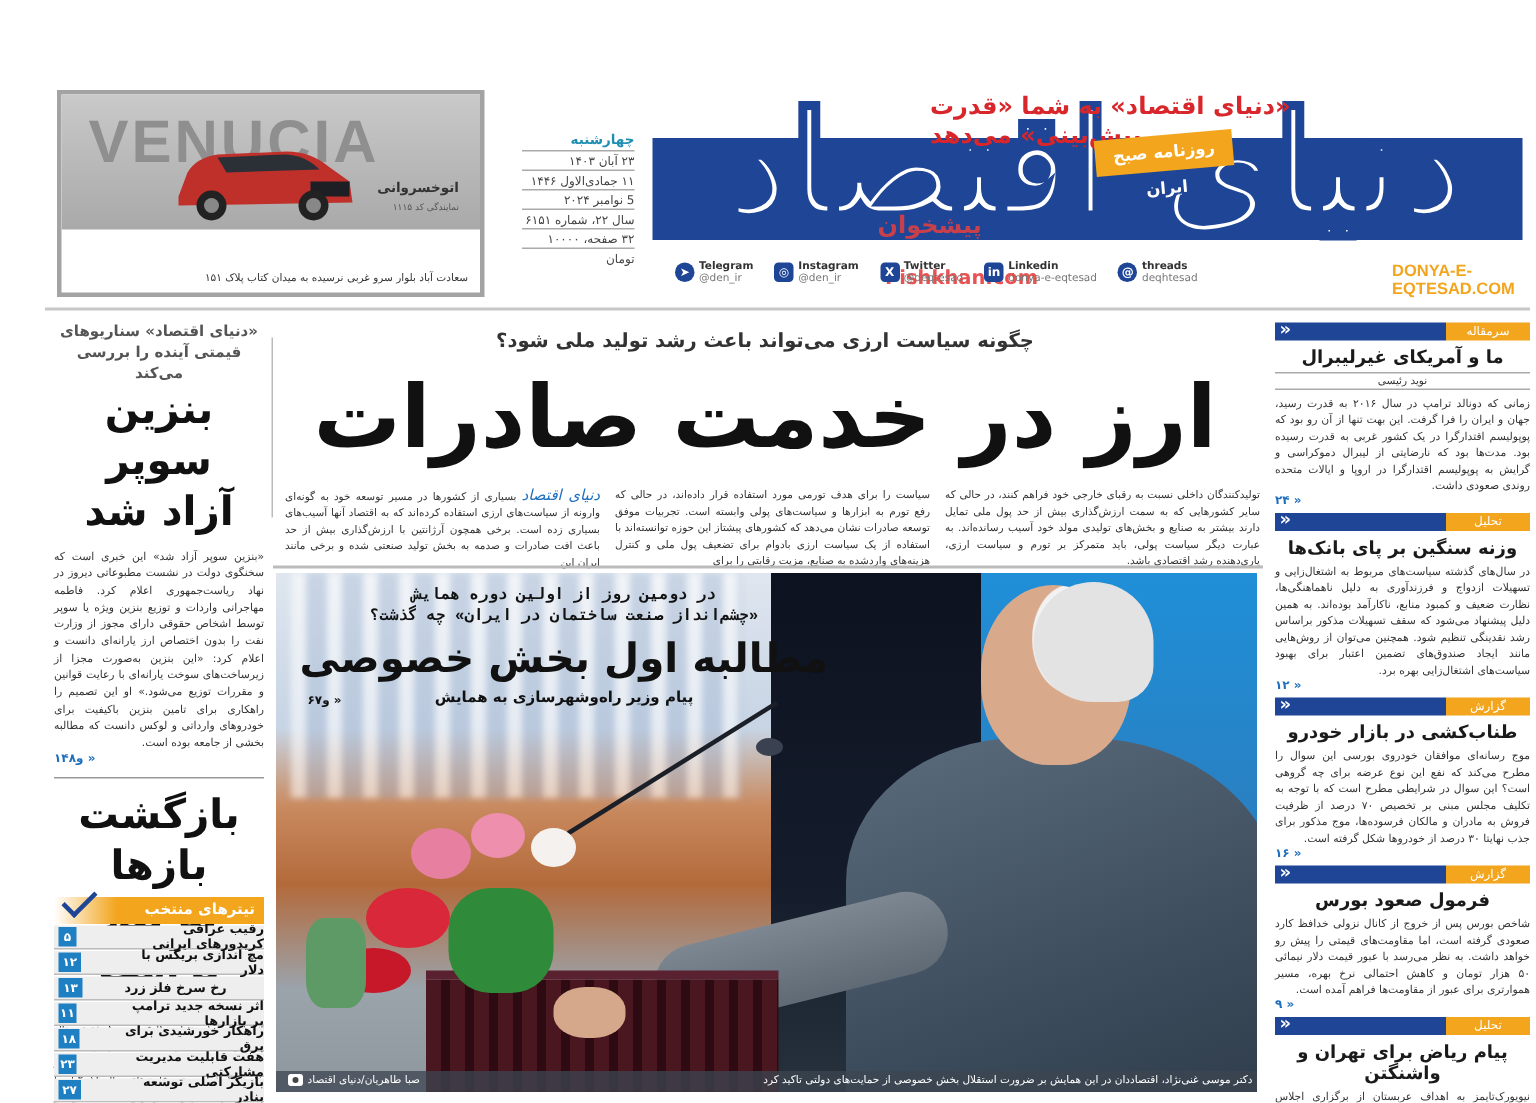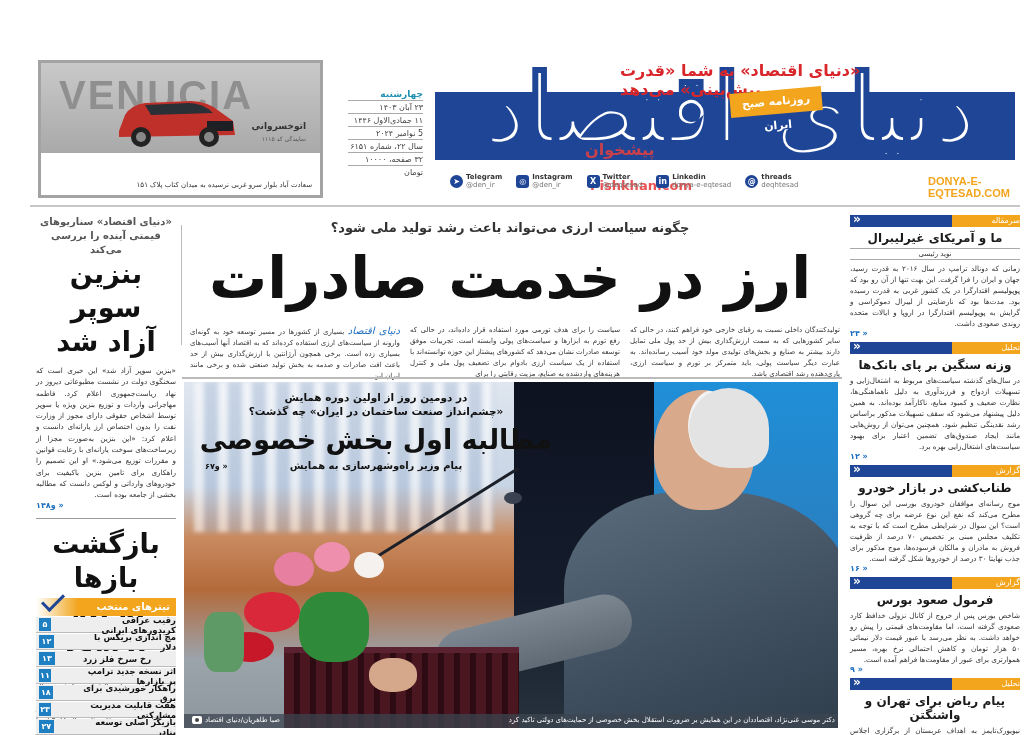--- a/index.html
+++ b/index.html
@@ -39,21 +39,21 @@
   .social-txt .s { display: block; color: #777; }
   .site-url { left: 928px; top: 175px; font-family: "Liberation Sans", sans-serif; font-size: 11px; font-weight: bold; color: #f2a51d; }
 
   .rule { left: 30px; top: 205px; width: 990px; height: 2px; background: #c7c7c7; }
 
   
   .right-col { left: 850px; top: 215px; width: 170px; }
   .sec-bar { height: 12px; display: flex; margin-bottom: 4px; }
   .sec-bar .blue { flex: 1; background: #1e4596; position: relative; }
   .sec-bar .blue::before { content: "«"; position: absolute; left: 3px; top: -3px; color: #fff; font-size: 12px; font-weight: bold; }
-  .sec-bar .label { width: 68px; background: #f2a51d; color: #fff; font-size: 8px; text-align: right; line-height: 12px; }
+  .sec-bar .label { width: 56px; background: #f2a51d; color: #fff; font-size: 8px; text-align: center; line-height: 12px; }
   .item-title { font-size: 12px; font-weight: bold; text-align: center; margin: 2px 0 3px; }
   .item-author { font-size: 7px; text-align: center; border-top: 1px solid #aaa; border-bottom: 1px solid #aaa; padding: 1px 0; margin-bottom: 3px; color: #333; }
   .item-body { font-size: 7.2px; line-height: 11px; color: #333; text-align: justify; }
   .page-ref { font-size: 8px; color: #1e6fbf; font-weight: bold; direction: ltr; text-align: left; }
   .r-item { margin-bottom: 4px; }
 
   
   .left-col { left: 36px; top: 215px; width: 140px; }
   .kicker { font-size: 10px; color: #555; text-align: center; line-height: 14px; font-weight: bold; }
   .big-head { font-size: 27px; font-weight: 900; text-align: center; line-height: 34px; color: #111; font-family: "DejaVu Sans", sans-serif; }
@@ -89,21 +89,21 @@
   .ph-body { position: absolute; left: 380px; top: 110px; width: 290px; height: 240px; border-radius: 40% 45% 0 0; background: linear-gradient(160deg,#5b6c7c,#3e4e5e 60%, #2f3d4b); }
   .ph-arm { position: absolute; left: 250px; top: 230px; width: 200px; height: 55px; border-radius: 30px; background: linear-gradient(180deg,#7d8791,#5f6a75); transform: rotate(-14deg); }
   .ph-hand { position: absolute; left: 185px; top: 276px; width: 48px; height: 34px; border-radius: 45%; background: #d5a88c; }
   .ph-podium { position: absolute; left: 100px; top: 265px; width: 235px; height: 90px; background: repeating-linear-gradient(90deg,#4a1620 0 10px,#2e0b12 10px 16px); border-top: 6px solid #5a2130; }
   .ph-mic { position: absolute; left: 190px; top: 175px; width: 170px; height: 3px; background: #1b1f27; transform: rotate(-32deg); transform-origin: left center; }
   .ph-mic-head { position: absolute; left: 320px; top: 110px; width: 18px; height: 12px; border-radius: 50%; background: #3a4150; }
   .ph-flowers { position: absolute; left: 20px; top: 140px; width: 200px; height: 150px; }
   .fl { position: absolute; border-radius: 50%; }
   .ph-credit-bar { position: absolute; left: 0; bottom: 0; width: 100%; height: 14px; background: rgba(60,70,80,.75); }
 
-  .photo-kicker { left: 196px; top: 390px; width: 360px; text-align: center; font-size: 10.5px; font-weight: bold; color: #111; line-height: 14px; }
+  .photo-kicker { left: 196px; top: 390px; width: 360px; text-align: center; font-size: 10.5px; font-weight: bold; color: #111; line-height: 14px; font-family: Liberation Mono, monospace; }
   .photo-head { left: 196px; top: 422px; width: 360px; text-align: center; font-size: 27px; font-weight: 900; color: #111; line-height: 36px; }
   .photo-sub { left: 196px; top: 460px; width: 360px; text-align: center; font-size: 10px; font-weight: bold; color: #111; }
   .photo-page { left: 205px; top: 462px; font-size: 8px; color: #111; font-weight: bold; direction: ltr; }
   .caption { left: 320px; top: 716px; width: 515px; font-size: 7px; color: #fff; }
   .credit { left: 192px; top: 716px; font-size: 7px; color: #fff; display: flex; align-items: center; gap: 3px; }
   .cam-icon { width: 10px; height: 8px; background: #fff; border-radius: 2px; position: relative; }
   .cam-icon::after { content: ""; position: absolute; left: 3px; top: 2px; width: 4px; height: 4px; border-radius: 50%; background: #444; }
 </style>
 </head>
 <body>

